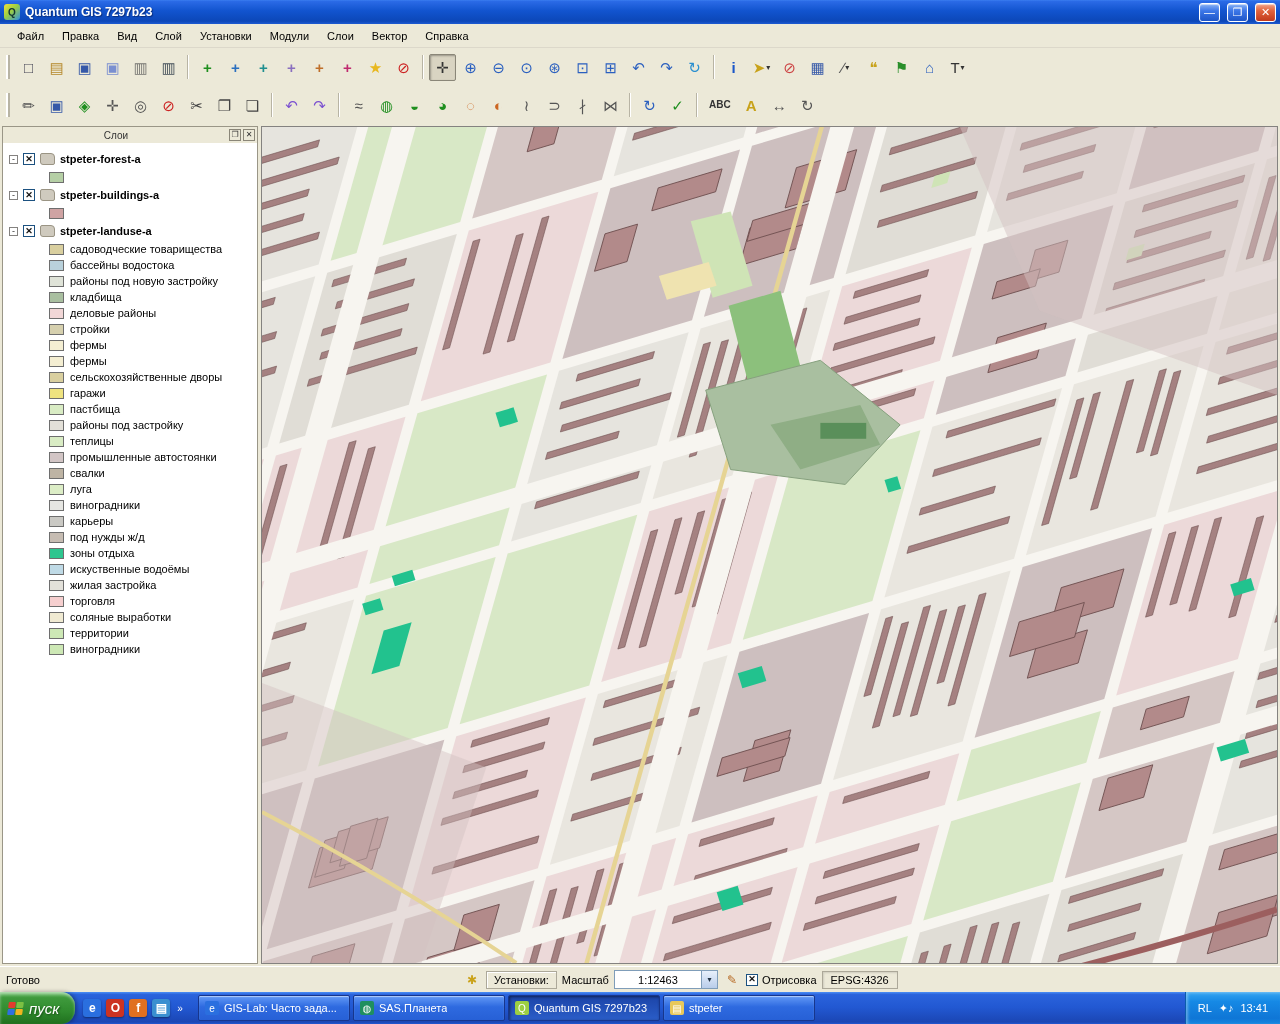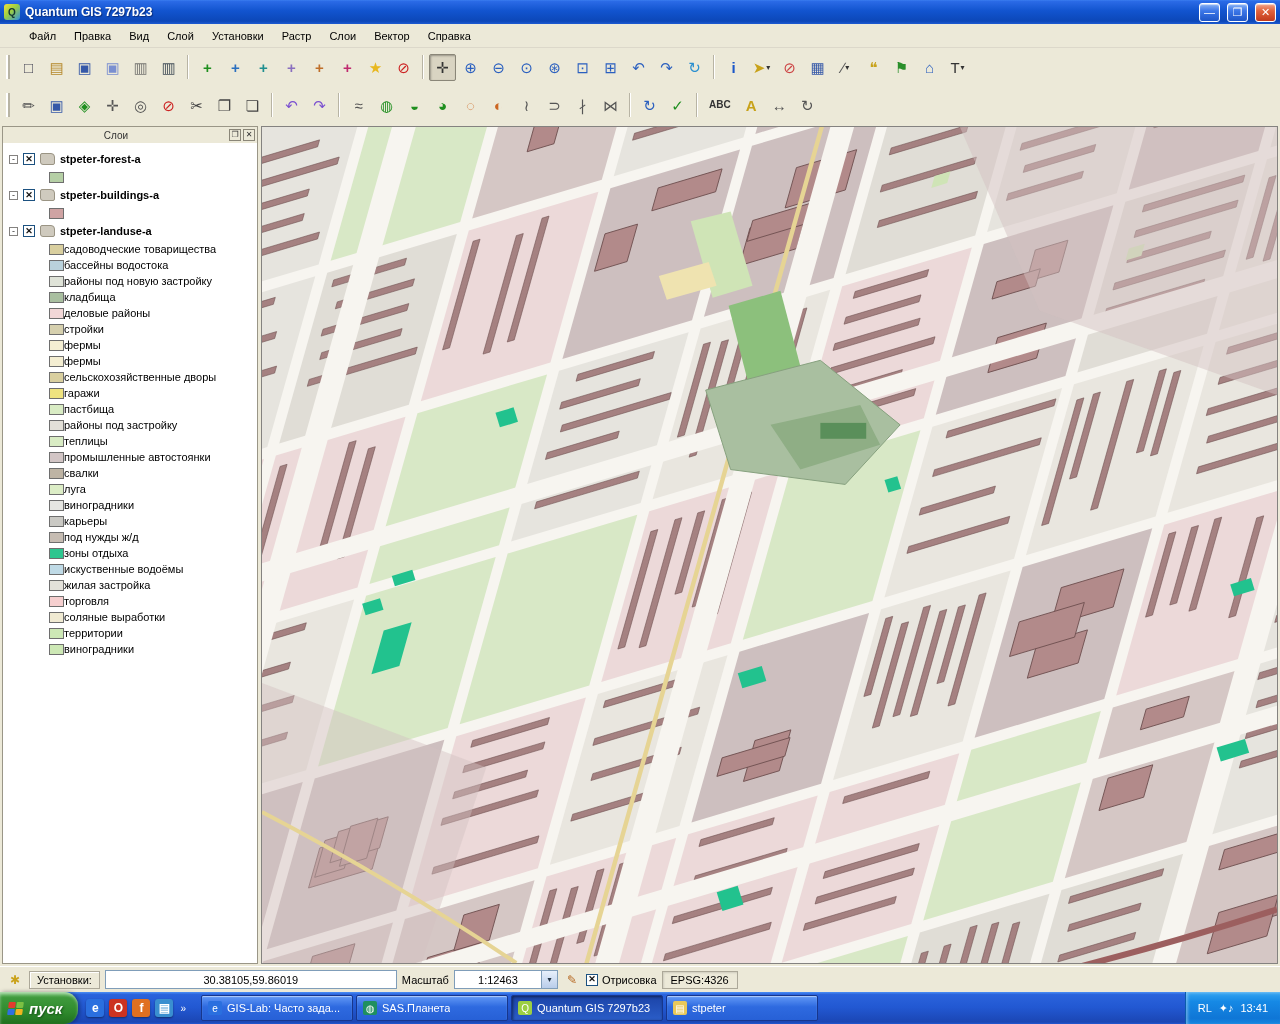--- a/index.html
+++ b/index.html
@@ -13,21 +13,21 @@
   .app-logo{width:16px;height:16px;border-radius:3px;flex:0 0 16px;
     background:linear-gradient(135deg,#f5e13c 0%,#9ccf43 45%,#2f8fe0 100%);
     display:flex;align-items:center;justify-content:center;color:#133;font-weight:bold;font-size:10px;}
   .title-text{color:#fff;font-weight:bold;font-size:12px;text-shadow:1px 1px 1px #0a2d7a;flex:1;}
   .win-btn{width:21px;height:19px;margin-left:2px;border:1px solid #fff;border-radius:3px;color:#fff;
     font-size:11px;line-height:17px;text-align:center;
     background:linear-gradient(180deg,#8ab2f5 0%,#3c77e8 40%,#1d55c8 100%);box-shadow:inset 0 1px 1px rgba(255,255,255,.6);}
   .win-btn.close{background:linear-gradient(180deg,#f2a48c 0%,#e1633c 40%,#c23a1c 100%);}
 
   
-  .menubar{height:24px;flex:0 0 24px;display:flex;align-items:center;background:#ece9d8;padding-left:20px;border-bottom:1px solid #dcd8ca;}
+  .menubar{height:24px;flex:0 0 24px;display:flex;align-items:center;background:#ece9d8;padding-left:8px;border-bottom:1px solid #dcd8ca;}
   .menu-item{padding:3px 9px;color:#000;cursor:default;}
 
   
   .toolbar{height:38px;flex:0 0 38px;display:flex;align-items:center;background:#ece9d8;padding-left:6px;gap:1px;}
   .tb-grip{width:4px;height:24px;border-left:2px solid #fff;border-right:2px solid #b8b4a4;margin:0 4px 0 0;}
   .tb-btn{width:27px;height:27px;border:1px solid transparent;border-radius:2px;display:flex;align-items:center;justify-content:center;position:relative;}
   .tb-btn.pressed{background:#d9d4c2;border:1px solid #8a8678;box-shadow:inset 1px 1px 2px rgba(0,0,0,.3);}
   .tb-btn.wide{width:auto;padding:0 5px;}
   .tb-glyph{font-size:15px;line-height:1;}
   .tb-glyph.small{font-size:10px;font-weight:bold;}
@@ -42,21 +42,21 @@
     background-size:4px 3px;}
   .panel-title{margin:0 auto;background:#ece9d8;padding:0 10px;font-size:10px;color:#333;}
   .panel-btn{width:12px;height:12px;border:1px solid #8a8678;background:#ece9d8;font-size:8px;line-height:10px;text-align:center;color:#333;margin-right:2px;}
   .layers-tree{flex:1;overflow:hidden;padding:6px 0 0 0;background:#fff;}
   .layer-row{display:flex;align-items:center;height:20px;gap:5px;padding-left:6px;}
   .expander{width:9px;height:9px;flex:0 0 9px;border:1px solid #848280;background:#fff;font-size:9px;line-height:7px;text-align:center;color:#333;}
   .xbox{width:12px;height:12px;flex:0 0 12px;border:1px solid #1c5180;background:#fff;display:inline-flex;align-items:center;justify-content:center;font-size:9px;font-weight:bold;color:#111;line-height:1;}
   .lyr-ico{width:15px;height:12px;flex:0 0 15px;background:#cfcabe;border:1px solid #9a9484;border-radius:2px 4px 2px 3px;}
   .layer-name{font-weight:bold;font-size:11px;white-space:nowrap;}
   .swatch-row{height:16px;display:flex;align-items:center;padding-left:46px;}
-  .legend-row{height:16px;display:flex;align-items:center;padding-left:46px;}
+  .legend-row{height:16px;display:flex;align-items:center;gap:6px;padding-left:46px;}
   .swatch{width:15px;height:11px;flex:0 0 15px;border:1px solid #6e6e6e;}
   .legend-label{font-size:11px;white-space:nowrap;}
 
   .map-wrap{flex:1;margin-left:3px;border:1px solid #848280;background:#f7f5f0;position:relative;overflow:hidden;}
   .map-wrap svg{position:absolute;left:0;top:0;width:100%;height:100%;}
 
   
   .statusbar{height:26px;flex:0 0 26px;display:flex;align-items:center;gap:5px;background:#ece9d8;border-top:1px solid #fff;padding:0 6px;}
   .status-text{width:452px;flex:0 0 452px;font-size:11px;}
   .sb-icon{width:18px;height:18px;display:flex;align-items:center;justify-content:center;font-size:12px;}
@@ -70,21 +70,21 @@
   .crs-cell{border:1px solid #aca899;background:#ece9d8;padding:2px 8px;font-size:11px;box-shadow:inset 1px 1px 2px rgba(0,0,0,.12);}
 
   
   .taskbar{height:32px;flex:0 0 32px;display:flex;align-items:stretch;
     background:linear-gradient(180deg,#4b8ff5 0%,#2a63dc 8%,#2258d2 48%,#1b46b4 94%,#2258d2 100%);}
   .start-btn{display:flex;align-items:center;gap:6px;padding:0 16px 0 8px;border-radius:0 14px 14px 0;
     background:linear-gradient(180deg,#79c677 0%,#3f9a3d 18%,#2f8a2d 62%,#1f6f1e 100%);
     box-shadow:inset 0 2px 3px rgba(255,255,255,.45),2px 0 4px rgba(0,0,0,.35);}
   .flag{display:grid;grid-template-columns:7px 7px;grid-template-rows:6px 6px;gap:1px;transform:skewX(-8deg);}
   .flag span{border-radius:1px;}
-  .start-label{color:#fff;font-weight:bold;font-style:italic;font-size:15px;text-shadow:1px 1px 2px #174f17;text-align:right;}
+  .start-label{color:#fff;font-weight:normal;font-style:italic;font-size:15px;text-shadow:1px 1px 2px #174f17;text-align:right;}
   .quick{display:flex;align-items:center;gap:5px;padding:0 8px;}
   .ql-icon{width:18px;height:18px;border-radius:3px;color:#fff;font-size:12px;font-weight:bold;display:flex;align-items:center;justify-content:center;box-shadow:0 1px 2px rgba(0,0,0,.4);}
   .ql-more{color:#fff;font-size:10px;padding:0 2px;}
   .tasks{flex:1;display:flex;gap:3px;padding:3px 5px;min-width:0;}
   .task{width:152px;flex:0 1 152px;display:flex;align-items:center;gap:5px;padding:0 6px;border-radius:2px;font-size:11px;color:#fff;
     background:linear-gradient(180deg,#639af7,#2e6ae0 45%,#2760d6);border:1px solid #17368c;box-shadow:inset 0 1px 1px rgba(255,255,255,.5);
     white-space:nowrap;overflow:hidden;}
   .task.active{background:linear-gradient(180deg,#1c44a8,#2a5dc8);box-shadow:inset 1px 1px 3px rgba(0,0,0,.5);}
   .task-ico{width:14px;height:14px;flex:0 0 14px;border-radius:2px;display:flex;align-items:center;justify-content:center;font-size:10px;color:#fff;}
   .task-label{overflow:hidden;text-overflow:ellipsis;}
@@ -105,21 +105,21 @@
     <span class="win-btn">❐</span>
     <span class="win-btn close">✕</span>
   </div>
 
   <div class="menubar">
       <div class="menu-item">Файл</div>
       <div class="menu-item">Правка</div>
       <div class="menu-item">Вид</div>
       <div class="menu-item">Слой</div>
       <div class="menu-item">Установки</div>
-      <div class="menu-item">Растр</div>
+      <div class="menu-item">Модули</div>
       <div class="menu-item">Слои</div>
       <div class="menu-item">Вектор</div>
       <div class="menu-item">Справка</div>
     </div>
 
   <div class="toolbar">
       <span class="tb-grip"></span>
       <div class="tb-btn">
         <span class="tb-glyph" style="color: rgb(68, 68, 85);">□</span>
       </div>
@@ -1557,23 +1557,23 @@
           <rect x="356.10772132873535" y="739.9259853363037" width="22.035298347473145" height="19.768908500671387" fill="#22c28e" transform="rotate(-17 509 421)"></rect>
           <rect x="285.0673770904541" y="213.37721824645996" width="18.959950983524323" height="15.267061471939087" fill="#22c28e" transform="rotate(-17 509 421)"></rect>
           <rect x="100.95014333724976" y="358.12980115413666" width="18.74774694442749" height="12.005115985870361" fill="#22c28e" transform="rotate(-17 509 421)"></rect>
           <path d="M545 905 Q 790 862 1018 788" fill="none" stroke="#9c5f5f" stroke-width="6"></path>
           <path d="M0 690 Q 130 758 255 842" fill="none" stroke="#e6d494" stroke-width="4"></path>
         </svg>
     </div>
   </div>
 
   <div class="statusbar">
+    <span class="status-text">Готово</span>
     <span class="sb-icon" style="color:#caa21a;">✱</span>
     <span class="sb-btnlabel">Установки:</span>
-    <input class="sb-input coords" value="30.38105,59.86019" style="">
     <span>Масштаб</span>
     <span class="scale-combo">
       <span class="val">1:12463</span>
       <span class="combo-arrow">▾</span>
     </span>
     <span class="sb-icon" style="color:#b5651d;">✎</span>
     <span class="sb-check">
       <span class="xbox">✕</span>
       <span>Отрисовка</span>
     </span>

